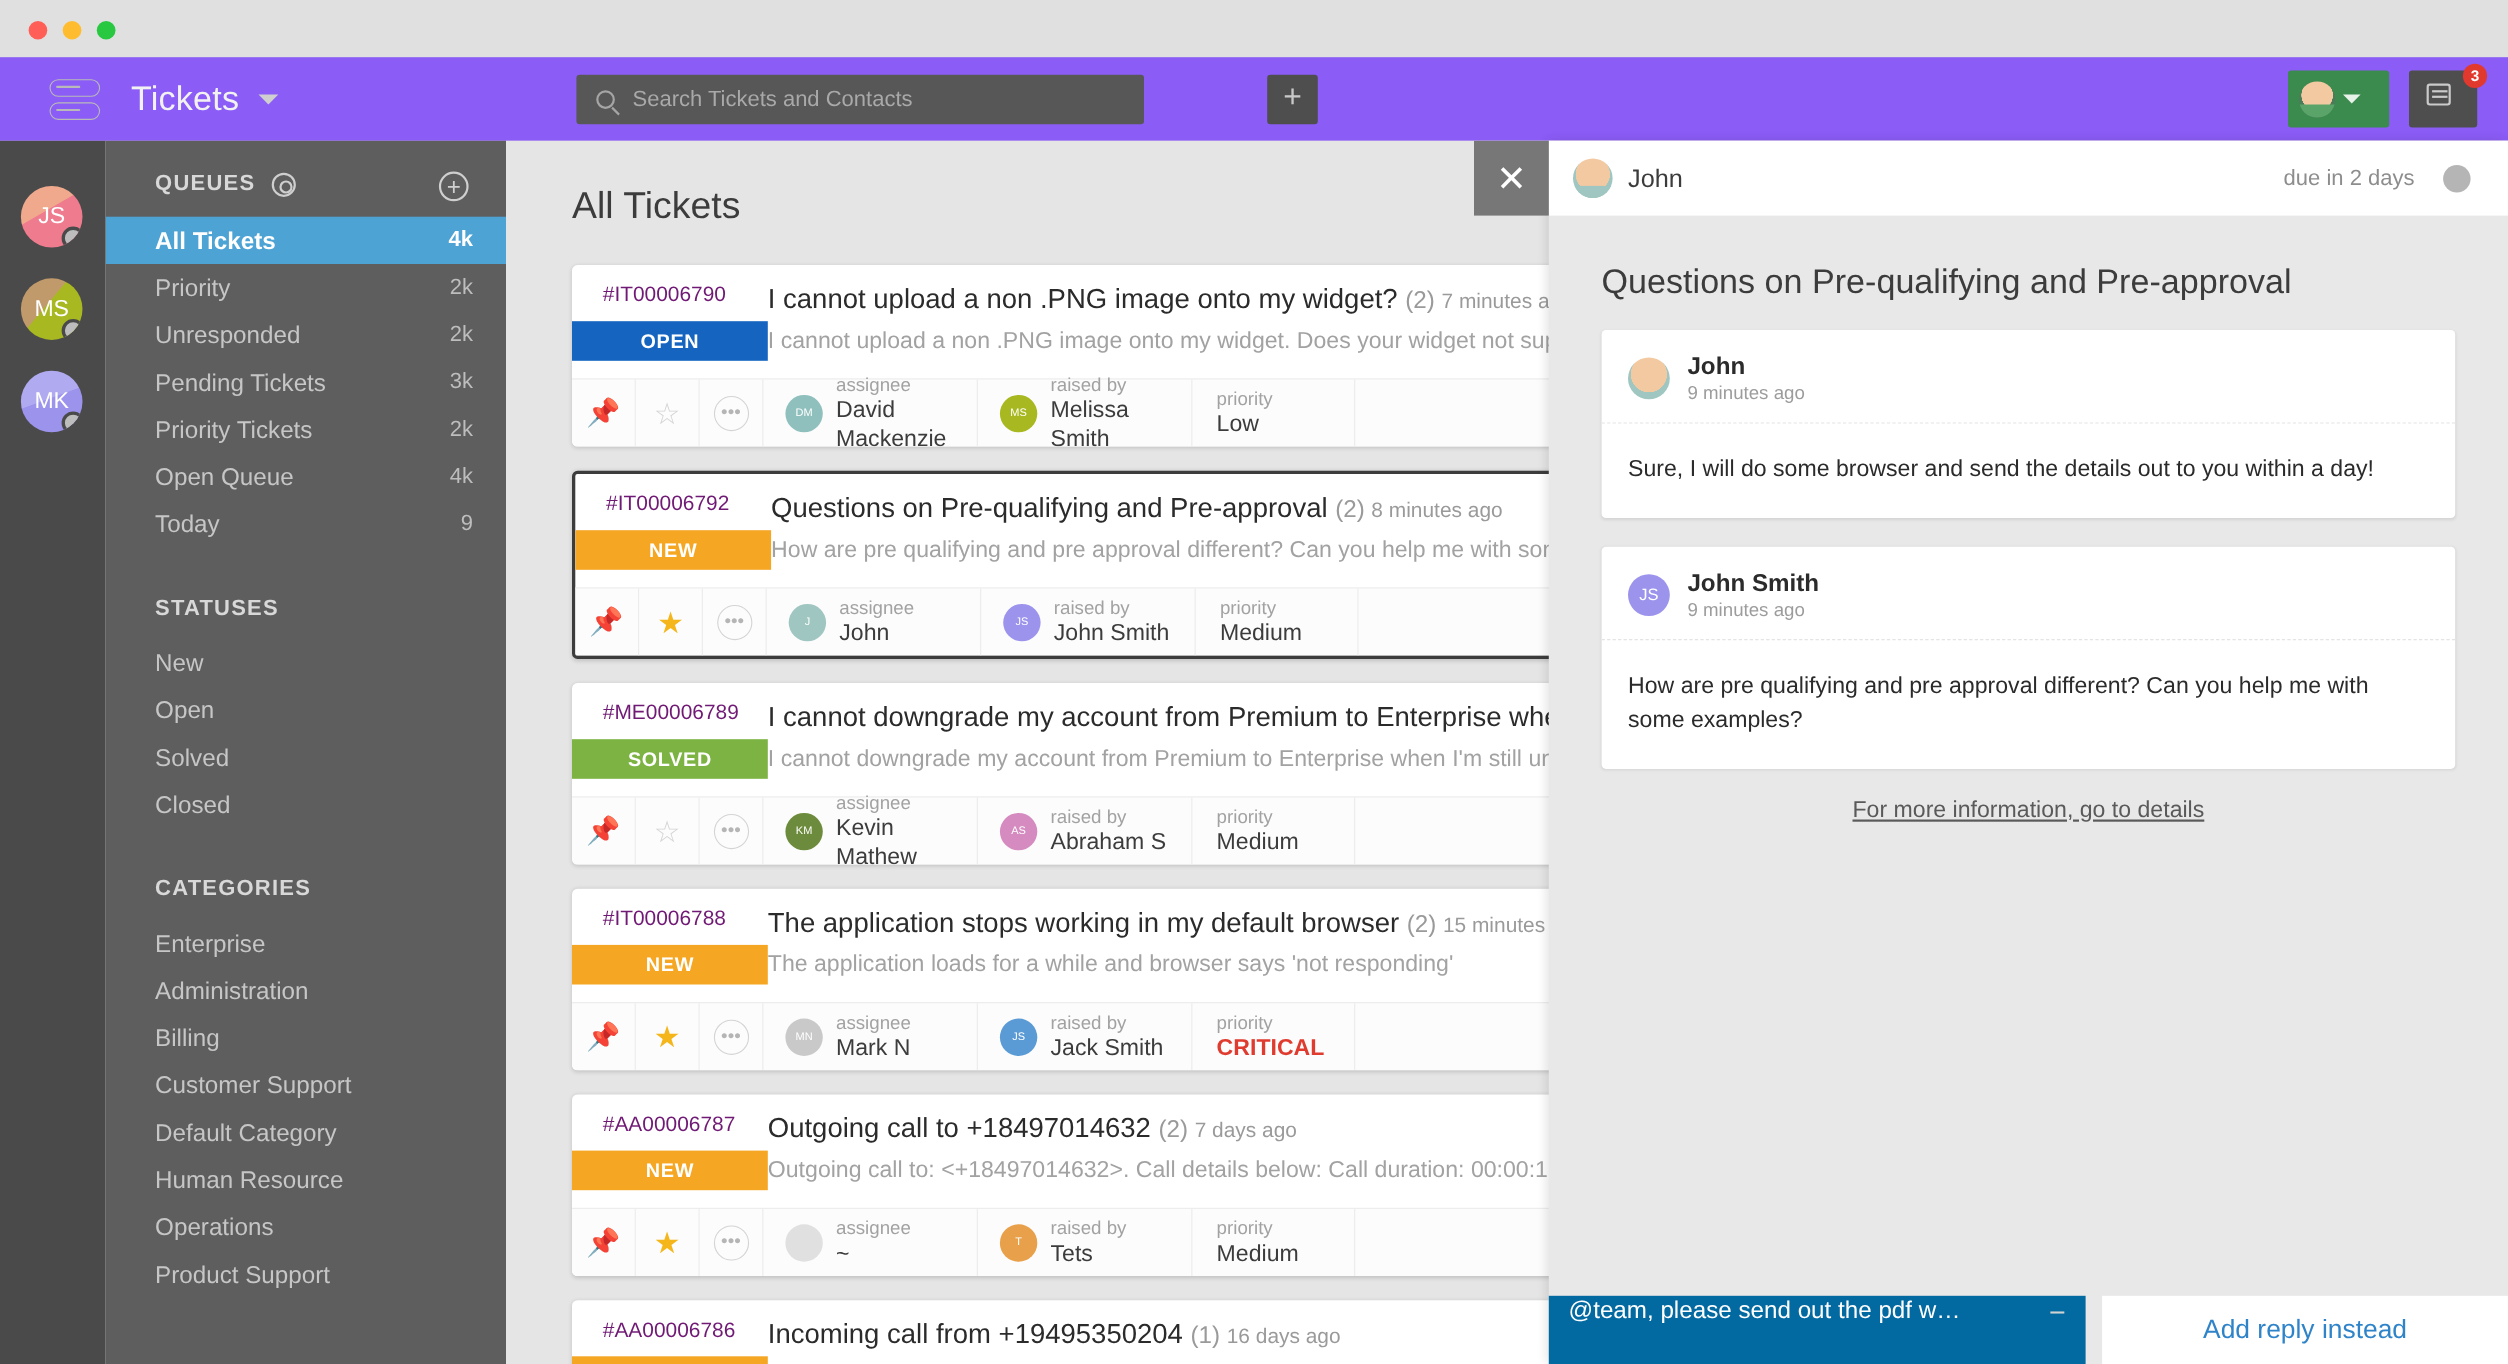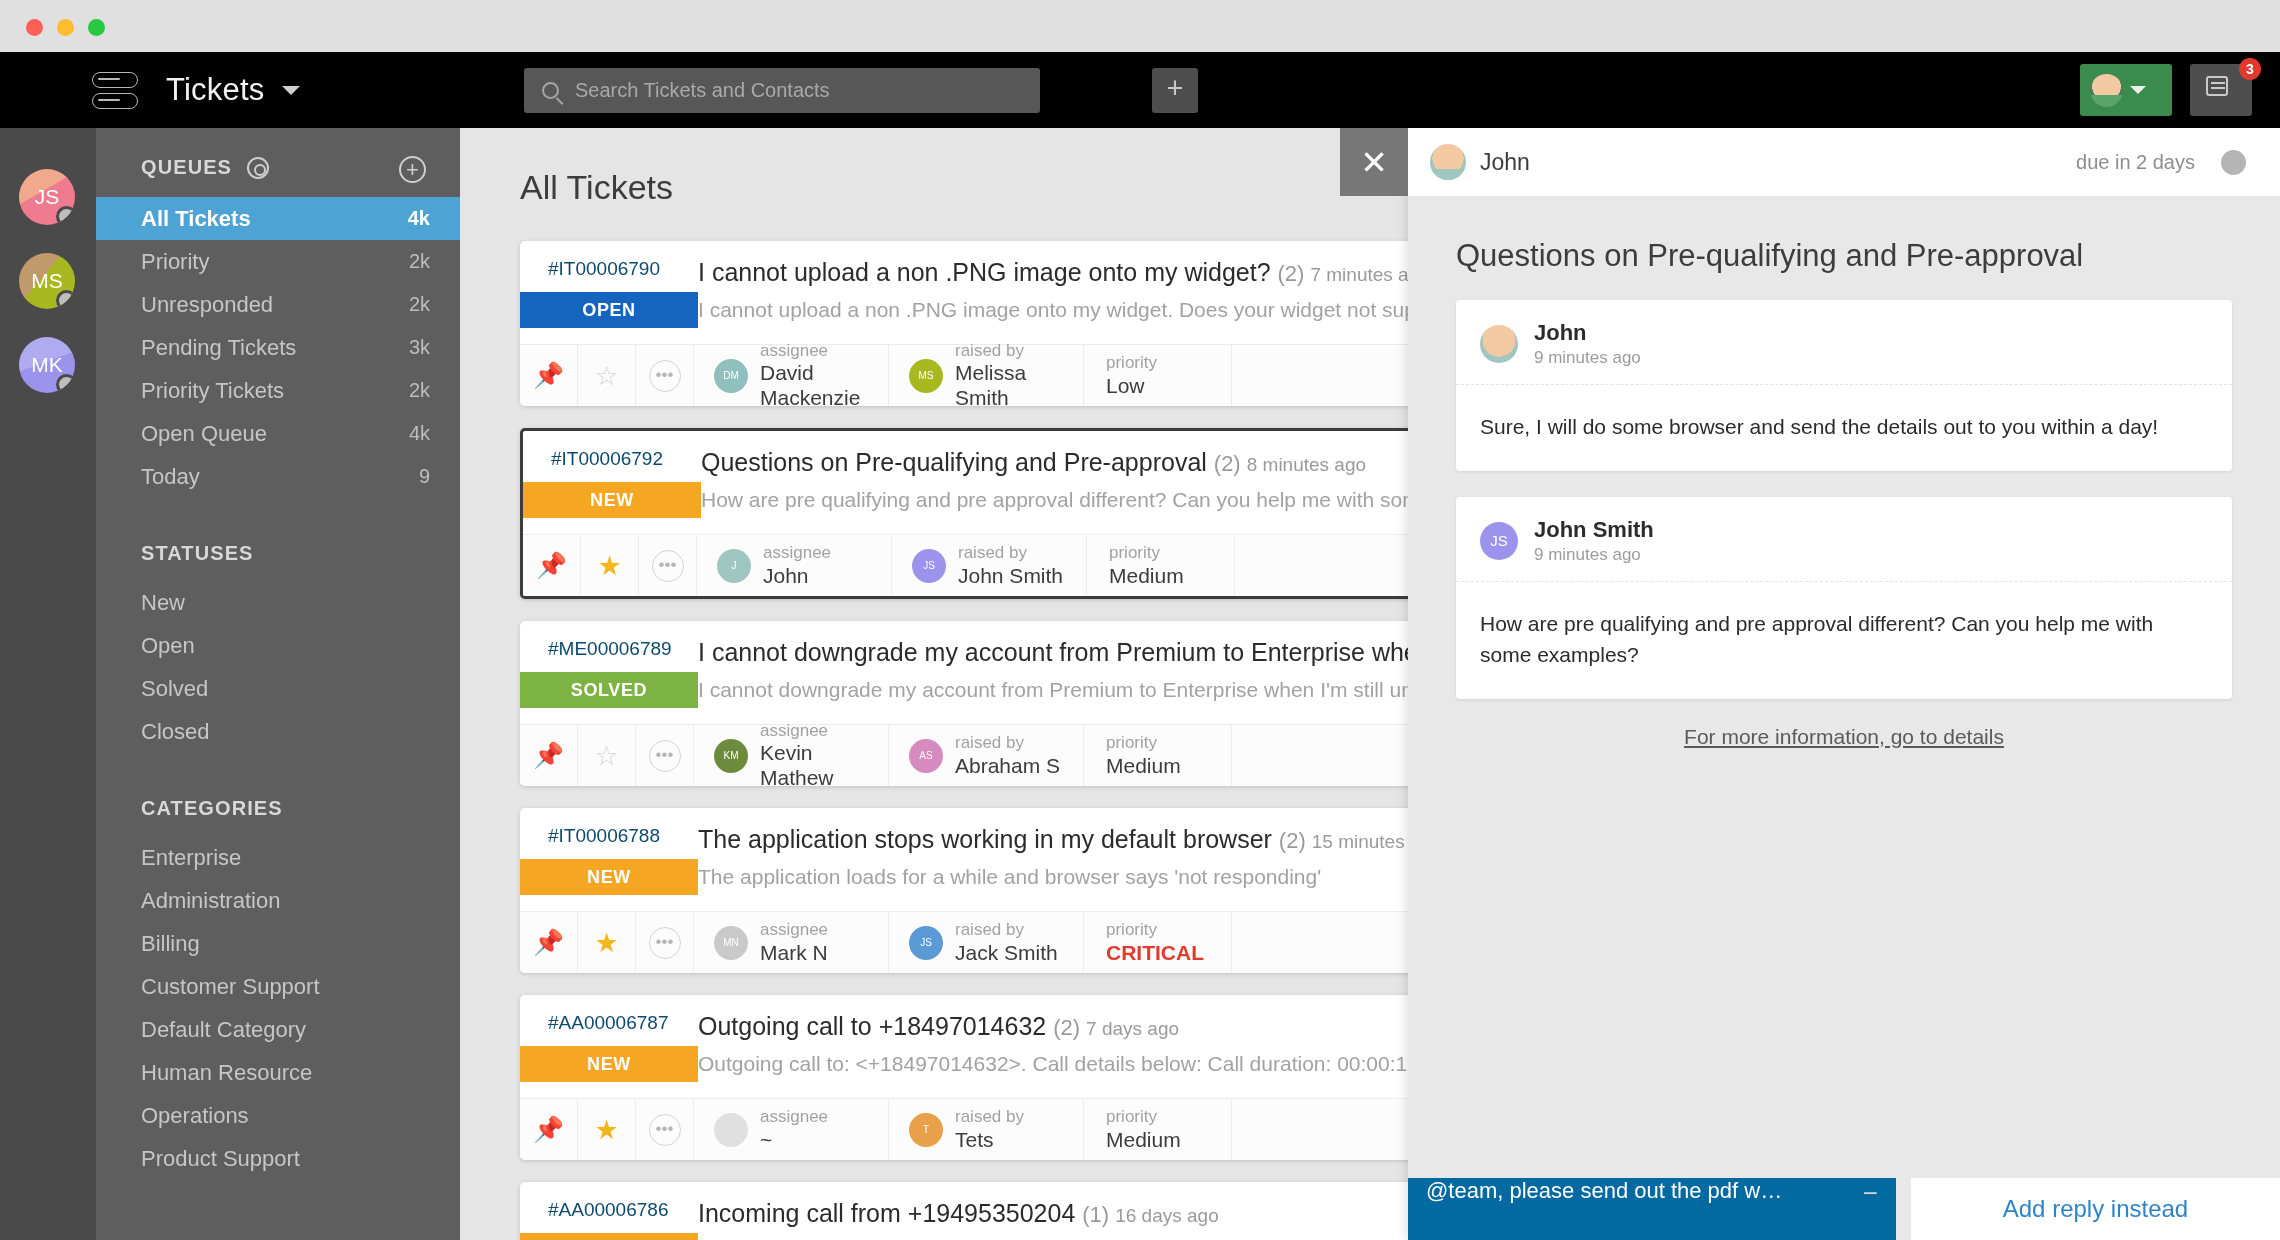--- a/index.html
+++ b/index.html
@@ -17,21 +17,21 @@
   }
   .traffic { position: absolute; left: 26px; top: 19px; display: flex; gap: 14px; }
   .dot { width: 17px; height: 17px; border-radius: 50%; }
   .dot.red { background: #ff5f57; }
   .dot.yellow { background: #febc2e; }
   .dot.green { background: #28c840; }
 
   
   .topbar {
     position: absolute; left: 0; top: 52px; width: 2280px; height: 76px;
-    background: #000000; display: flex; align-items: center; padding-left: 47px;
+    background: #8b5cf6; display: flex; align-items: center;
   }
   .hamburger { margin-left: 45px; width: 46px; height: 42px;
      display:flex; flex-direction:column; justify-content:center; gap:5px; }
   .hamburger .bar {
      height: 16px; border: 1.6px solid #b9b9b9; border-radius: 8px; position: relative;
   }
   .hamburger .bar::after {
      content:""; position:absolute; left:5px; top:5px; height:2px; width:22px;
      background:#b9b9b9; border-radius:1px;
   }
@@ -171,21 +171,21 @@
     font-size: 34px; font-weight: 300;
   }
   .cards { position: absolute; left: 60px; top: 113px; width: 1100px; }
   .card {
     background: #fff; border-radius: 5px; margin-bottom: 22px;
     box-shadow: 0 1px 4px rgba(0,0,0,.16); position: relative; overflow: hidden;
   }
   .card.selected { border: 3px solid #3c3c3c; }
   .card-top { display: flex; padding: 17px 0 16px 0; }
   .card-idcol { width: 178px; padding-left: 28px; flex: none; }
-  .tid { font-size: 19px; color: #0c4a6e; }
+  .tid { font-size: 19px; color: #701a75; }
   .pill {
     margin-top: 12px; height: 36px; width: 178px; margin-left: -28px;
     display: flex; align-items: center; justify-content: center;
     color: #fff; font-size: 18px; font-weight: bold; letter-spacing: .6px;
   }
   .pill.open { background: #1565c0; }
   .pill.new { background: #f5a623; }
   .pill.solved { background: #7cb342; }
   .card-main { flex: 1; padding-right: 20px; }
   .subject { font-size: 25px; color: #2b2b2b; }

